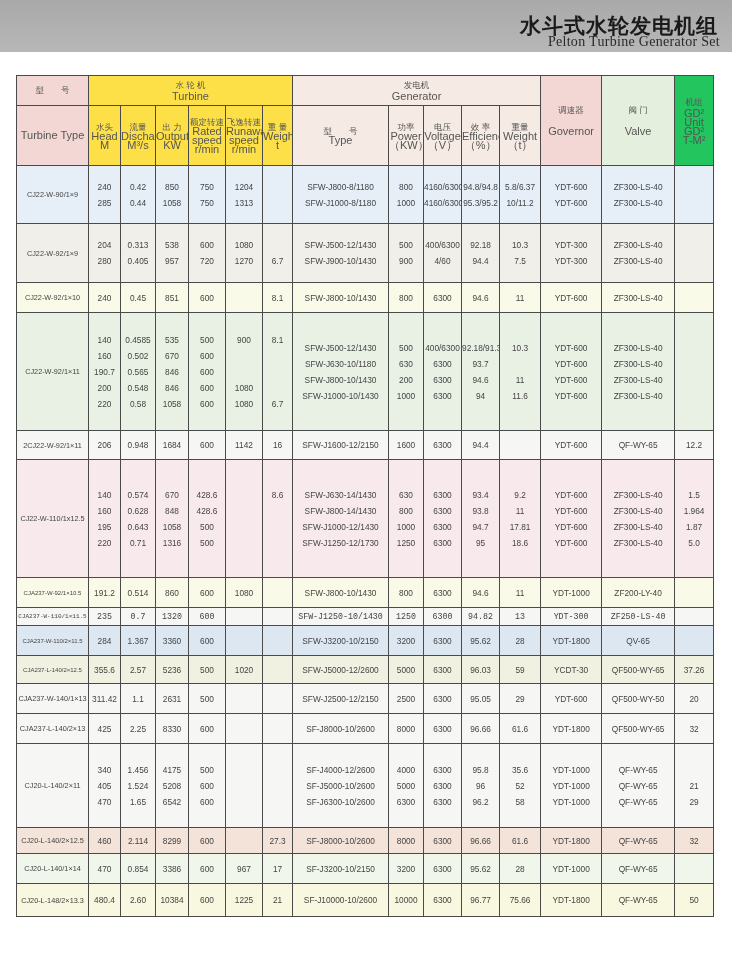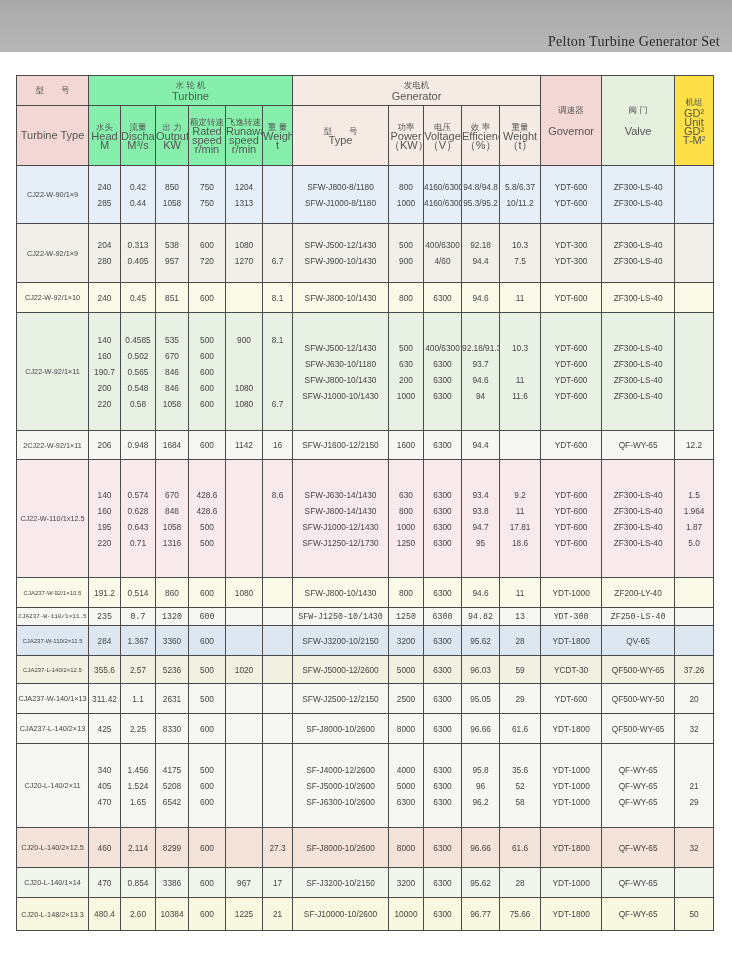--- a/index.html
+++ b/index.html
@@ -36,40 +36,41 @@
     overflow: hidden;
   }
   th.grp { height: 29px; }
   th .cn { display: block; font-size: 8.5px; color: #555; }
   th .en { display: block; font-size: 11px; color: #555; line-height: 9px; }
   th.sub { height: 59px; line-height: 10px; }
   .typecol { font-size: 7.3px; }
   .typecol.small { font-size: 6px; }
   .cellstack div { line-height: 16px; }
   .c-pink { background: #f3d7d4; }
-  .c-yellow { background: #86efac; }
+  .c-yellow { background: #fde047; }
   .c-gen { background: #f6ebe4; }
   .c-green { background: #e5efde; }
-  .c-grey { background: #fde047; }
+  .c-grey { background: #22c55e; }
   .r-blue { background: #e6eef7; }
   .r-beige { background: #f1efe9; }
   .r-cream { background: #fafae8; }
   .r-green { background: #e9f0e4; }
   .r-white { background: #f6f6f5; }
   .r-pink { background: #f8eaec; }
   .r-lblue { background: #dde7f2; }
   .r-olive { background: #f1f1e2; }
   .r-tan { background: #f3e3d8; }
   .r-mint { background: #f1f6ec; }
   .r-lyellow { background: #f8f7df; }
 </style>
 </head>
 <body>
 
 <div class="banner">
+  <div class="cn">水斗式水轮发电机组</div>
   <div class="en">Pelton Turbine Generator Set</div>
 </div>
 
 <table class="spec">
   <colgroup>
     <col style="width:72px">
       <col style="width:32px">
       <col style="width:35px">
       <col style="width:33px">
     <col style="width:37px">
@@ -883,21 +884,21 @@
           <div>QF-WY-65</div>
           <div>QF-WY-65</div>
           <div>QF-WY-65</div>
         </td>
         <td class="cellstack">
           <div>&nbsp;</div>
           <div>21</div>
           <div>29</div>
         </td>
       </tr>
-      <tr class="r-tan" style="height: 40px; border-radius: 7px;">
+      <tr class="r-tan" style="height: 26px; border-radius: 7px;">
         <td class="typecol">CJ20-L-140/2×12.5</td>
         <td class="cellstack">
           <div>460</div>
         </td>
         <td class="cellstack">
           <div>2.114</div>
         </td>
         <td class="cellstack">
           <div>8299</div>
         </td>

